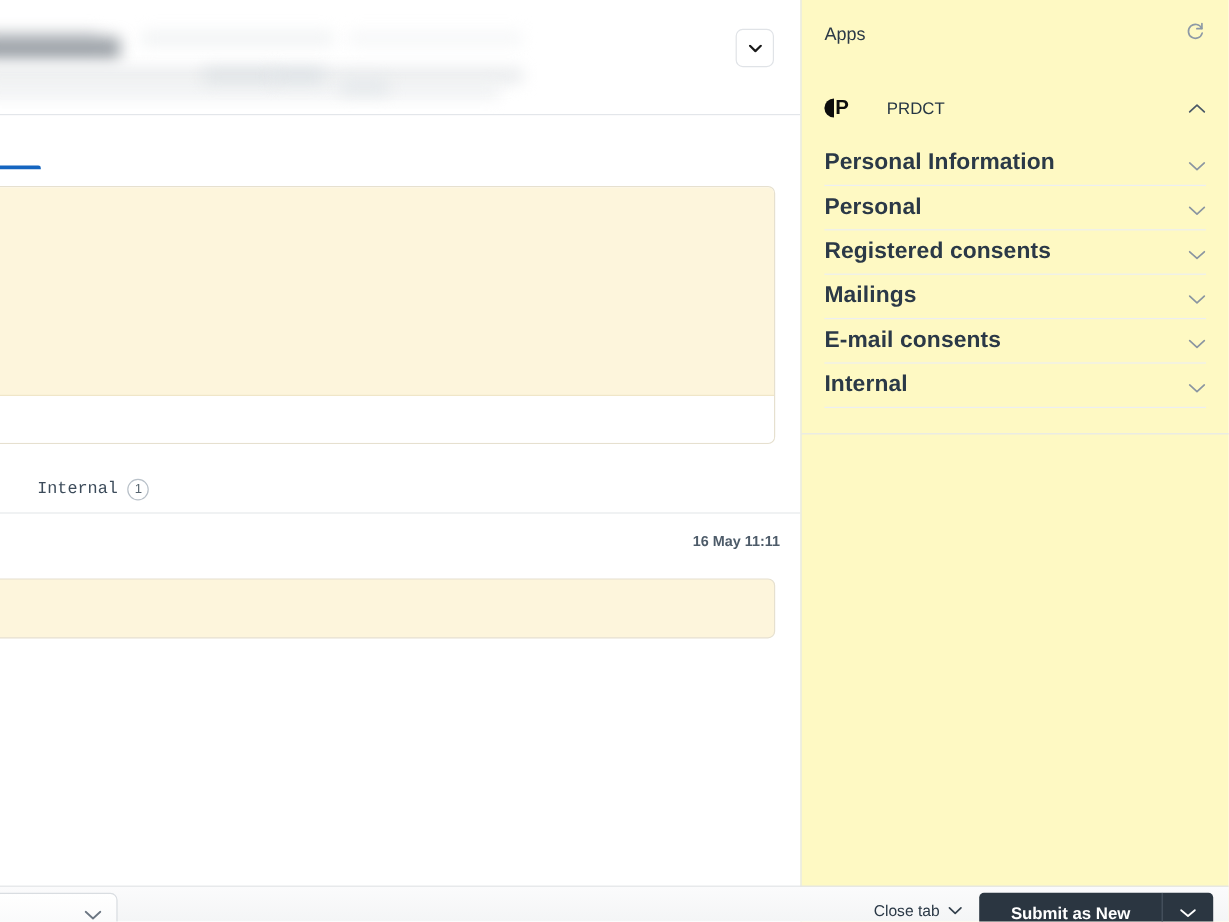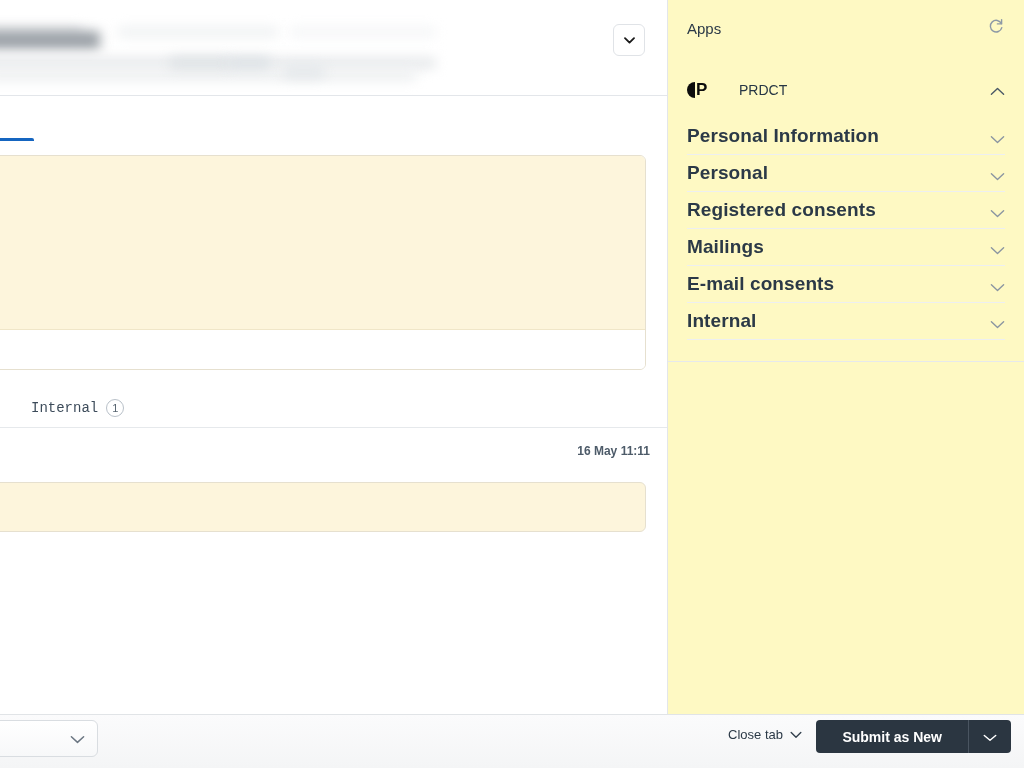--- a/index.html
+++ b/index.html
@@ -278,21 +278,21 @@
     height: 1px;
     background: #e6e9ec;
   }
 
   
   .footer {
     position: absolute;
     left: 0;
     bottom: 0;
     width: 1024px;
-    height: 54px;
+    height: 30px;
     background: linear-gradient(#fbfbfc, #f4f5f6);
     border-top: 1px solid #e1e4e7;
     box-sizing: border-box;
   }
   .footer-select {
     position: absolute;
     left: -56px;
     top: 5px;
     width: 154px;
     height: 37px;

